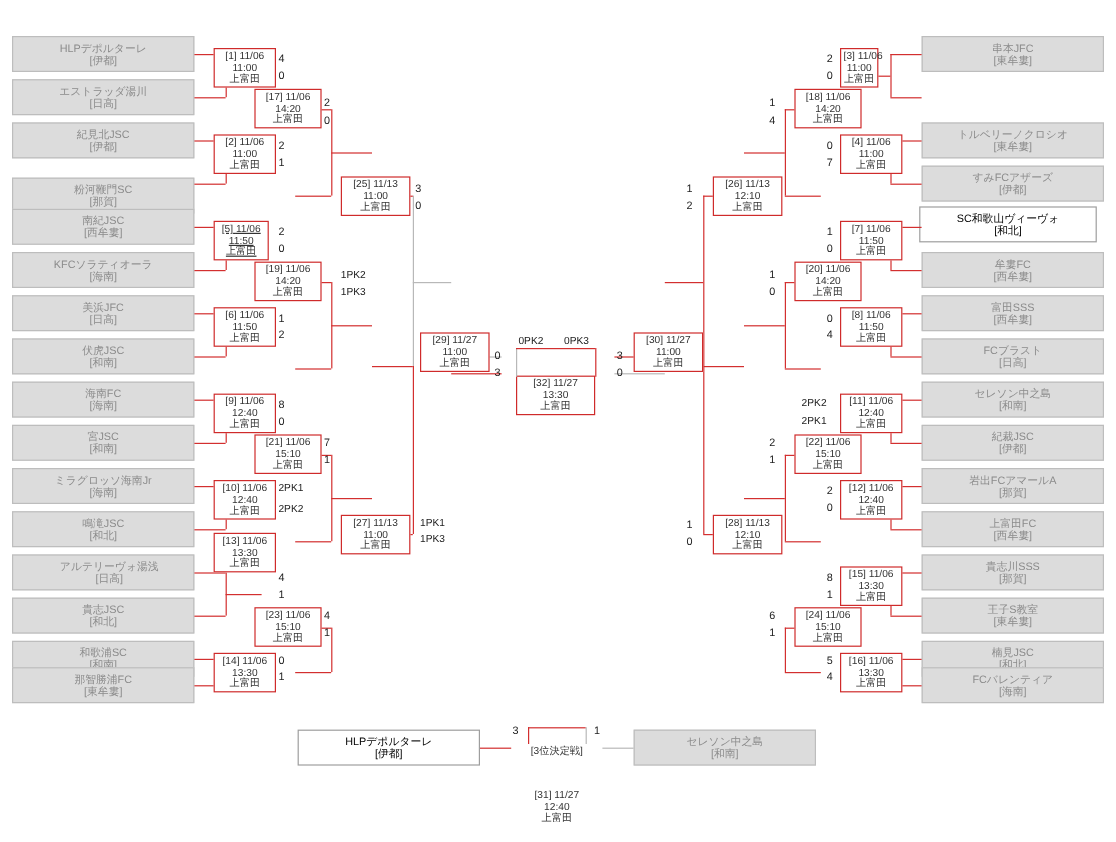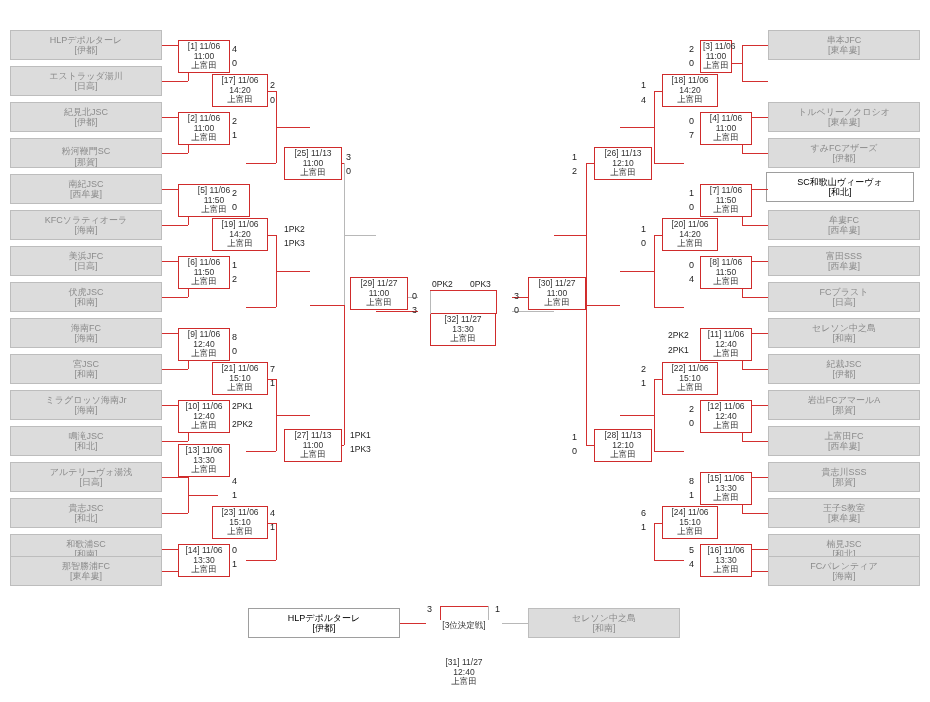--- a/index.html
+++ b/index.html
@@ -90,21 +90,21 @@
     <div class="r">[伊都]</div>
   </div>
   <div class="team" style="left:10px;top:66px;">
     <div class="n">エストラッダ湯川</div>
     <div class="r">[日高]</div>
   </div>
   <div class="team" style="left:10px;top:102px;">
     <div class="n">紀見北JSC</div>
     <div class="r">[伊都]</div>
   </div>
-  <div class="team" style="left:10px;top:138px;justify-content:flex-end;">
+  <div class="team" style="left:10px;top:148px;">
     <div class="n">粉河鞭門SC</div>
     <div class="r">[那賀]</div>
   </div>
   <div class="team" style="left:10px;top:174px;">
     <div class="n">南紀JSC</div>
     <div class="r">[西牟婁]</div>
   </div>
   <div class="team" style="left:10px;top:210px;">
     <div class="n">KFCソラティオーラ</div>
     <div class="r">[海南]</div>
@@ -362,21 +362,21 @@
 
   <div class="minfo" style="left:178px;top:112px;width:52px;">
     <span>[2]</span>
     <span>11/06</span><br>
     <span>11:00</span><br>
     <span>上富田</span>
   </div>
   <div class="sc" style="left:232px;top:116px;">2</div>
   <div class="sc" style="left:232px;top:130px;">1</div>
 
-  <div class="minfo" style="left:178px;top:184px;width:72px;">
+  <div class="minfo" style="left:178px;top:184px;width:46px;text-decoration:underline;">
     <span>[5]</span>
     <span>11/06</span><br>
     <span>11:50</span><br>
     <span>上富田</span>
   </div>
   <div class="sc" style="left:232px;top:188px;">2</div>
   <div class="sc" style="left:232px;top:202px;">0</div>
 
   <div class="minfo" style="left:178px;top:256px;width:52px;">
     <span>[6]</span>

